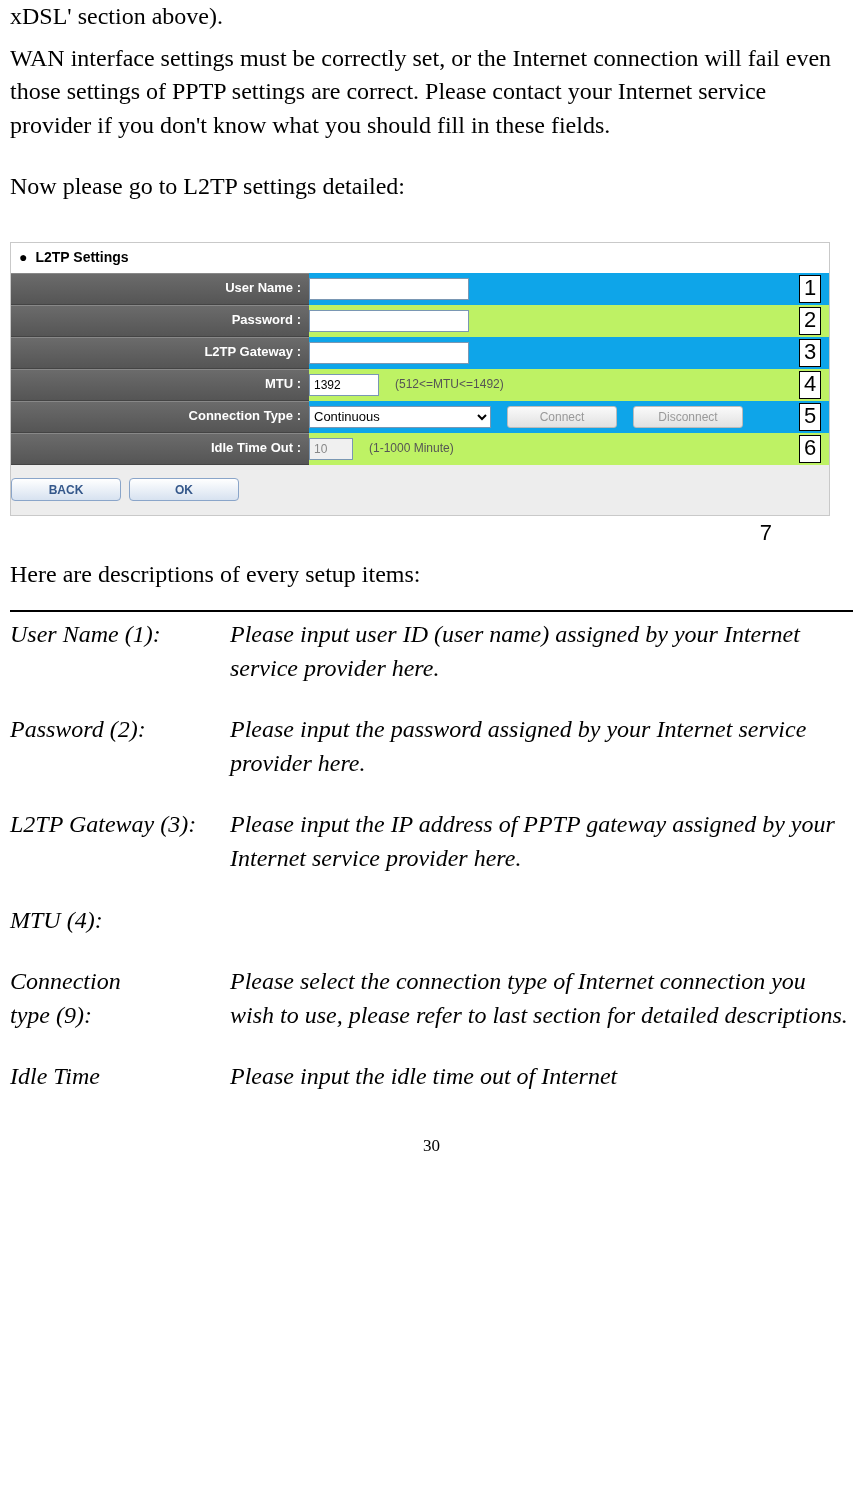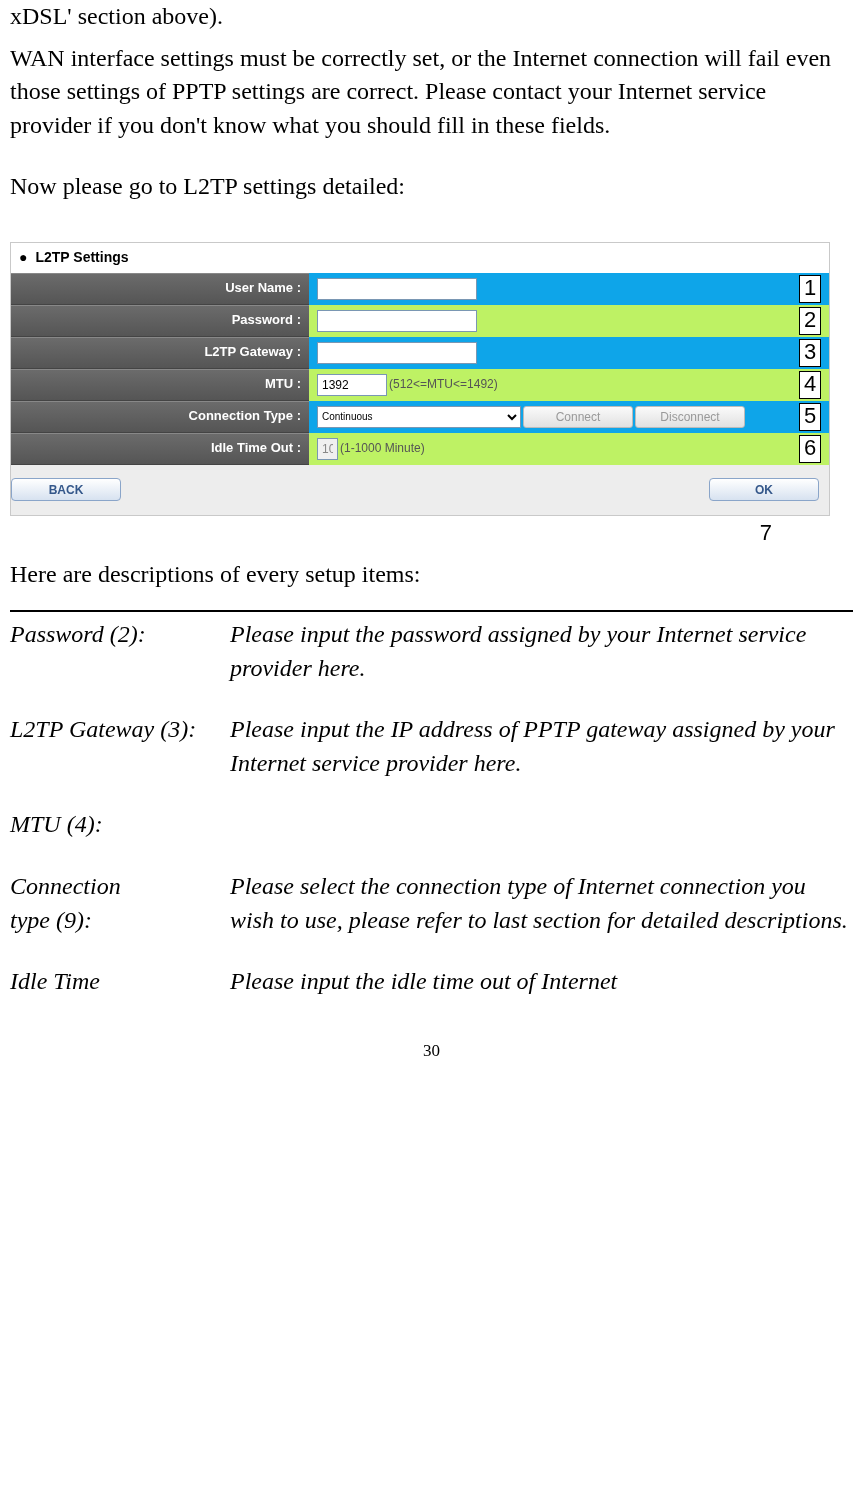--- a/index.html
+++ b/index.html
@@ -54,45 +54,45 @@
     display: flex;
     align-items: center;
     justify-content: flex-end;
     border-top: 1px solid #888;
     border-bottom: 1px solid #444;
   }
   .row-value {
     flex: 1;
     display: flex;
     align-items: center;
-    gap: 2px;
-    padding-left: 8px;
+    gap: 16px;
+    padding-left: 0;
     font-family: Arial, sans-serif;
     font-size: 12px;
     color: #555;
   }
   .row-value input[type="text"], .row-value input[type="password"] {
     height: 22px;
     border: 1px solid #7a97b3;
     background: #fff;
     font-family: Arial, sans-serif;
     font-size: 12px;
     padding: 0 4px;
   }
   .row-value input.wide { width: 160px; }
   .row-value input.mid { width: 70px; }
-  .row-value input.small { width: 21px; }
+  .row-value input.small { width: 44px; }
   .row-value input.readonly { background: #f0f0f0; color: #888; }
   .row-value select {
     height: 22px;
-    width: 204px;
+    width: 182px;
     border: 1px solid #7a97b3;
     background: #fff;
     font-family: Arial, sans-serif;
-    font-size: 10px;
+    font-size: 13px;
   }
   .btn-sm {
     height: 22px;
     width: 110px;
     border: 1px solid #bbb;
     border-radius: 3px;
     background: linear-gradient(to bottom, #fafafa, #e1e1e1);
     font-family: Arial, sans-serif;
     font-size: 12px;
     color: #999;
@@ -106,22 +106,23 @@
     background: linear-gradient(to bottom, #ffffff, #d7e2f0);
     font-family: Arial, sans-serif;
     font-size: 12px;
     font-weight: bold;
     color: #34578a;
     cursor: pointer;
   }
   .panel-footer {
     height: 50px;
     display: flex;
-    justify-content: space-between;
-    align-items: center;
+    justify-content: flex-start;
+    align-items: center;
+    gap: 8px;
     padding-right: 10px;
     background: #ededed;
   }
   .callout {
     position: absolute;
     right: 8px;
     top: 50%;
     transform: translateY(-50%);
     font-family: Arial, sans-serif;
     font-size: 22px;
@@ -233,20 +234,24 @@
 </div>
 
 <div class="callout-7">7</div>
 
 <p class="para">Here are descriptions of every setup items:</p>
 <div style="height:6px;"></div>
 <hr class="thick">
 
 <div class="defs">
 
+  <div class="def-row">
+    <div class="def-term">User Name (1):</div>
+    <div class="def-desc">Please input user ID (user name) assigned by your Internet service provider here.</div>
+  </div>
 
   <div class="def-row">
     <div class="def-term">Password (2):</div>
     <div class="def-desc">Please input the password assigned by your Internet service provider here.</div>
   </div>
 
   <div class="def-row">
     <div class="def-term">L2TP Gateway (3):</div>
     <div class="def-desc">Please input the IP address of PPTP gateway assigned by your Internet service provider here.</div>
   </div>

